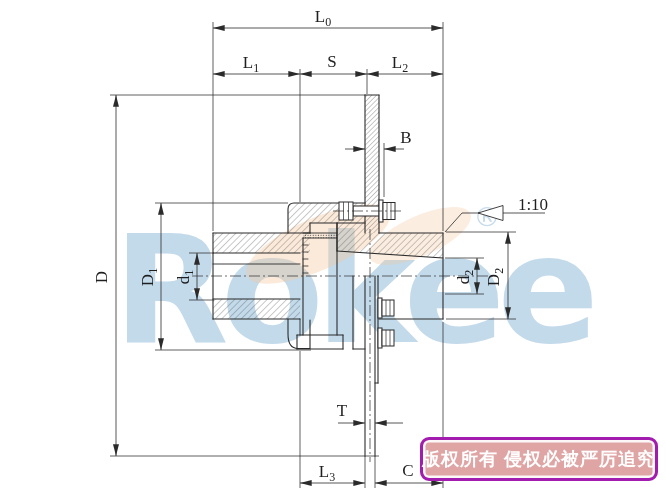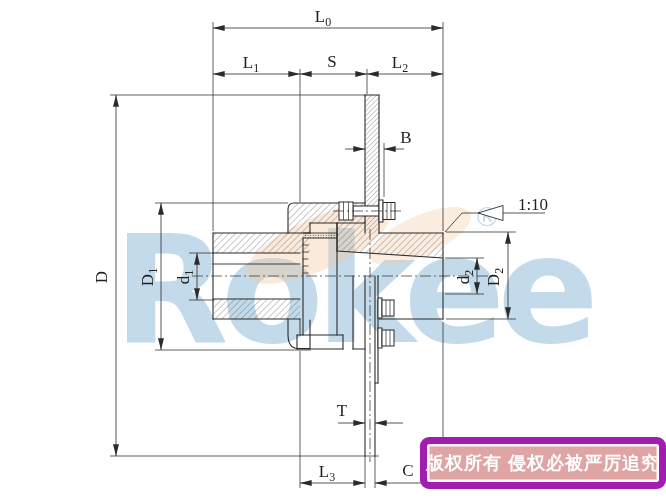--- a/index.html
+++ b/index.html
@@ -2,21 +2,21 @@
 <html><head>
 <meta charset="utf-8">
 <style>
   html,body{margin:0;padding:0;background:#ffffff;}
   #stage{position:relative;width:666px;height:500px;background:#ffffff;overflow:hidden;
          font-family:"Liberation Serif", serif;}
   #stage svg{position:absolute;left:0;top:0;}
   .dimtext{font-family:"Liberation Serif", serif;font-size:17px;fill:#1f1f1f;}
   .sub{font-size:12px;}
   #stamp{position:absolute;left:420px;top:437px;width:232px;height:38px;
-         background:#dfa5a5;border:7px solid #a21caf;border-radius:9px;
+         background:#dfa5a5;border:3px solid #a21caf;border-radius:9px;
          box-shadow:inset 0 0 0 2.5px rgba(255,255,255,.92);
          display:flex;align-items:center;justify-content:center;
          font-family:"Liberation Sans", sans-serif;font-weight:bold;
          font-size:18px;color:#ffffff;letter-spacing:1px;white-space:nowrap;}
 </style>
 </head>
 <body>
 
 <div id="stage">
 <svg width="666" height="500" viewBox="0 0 666 500">

